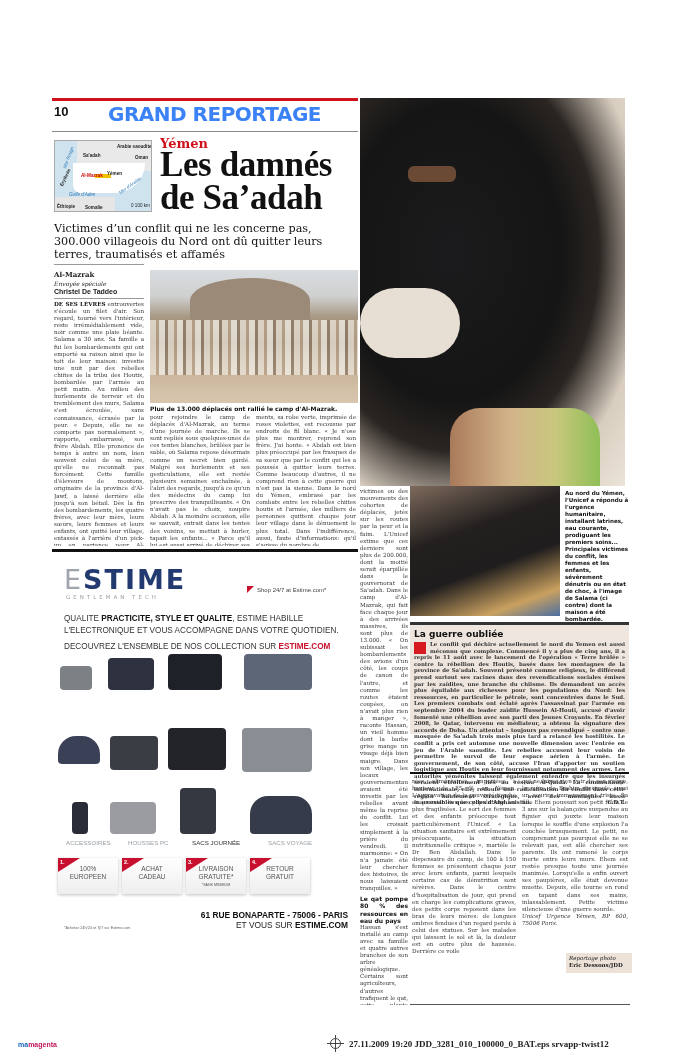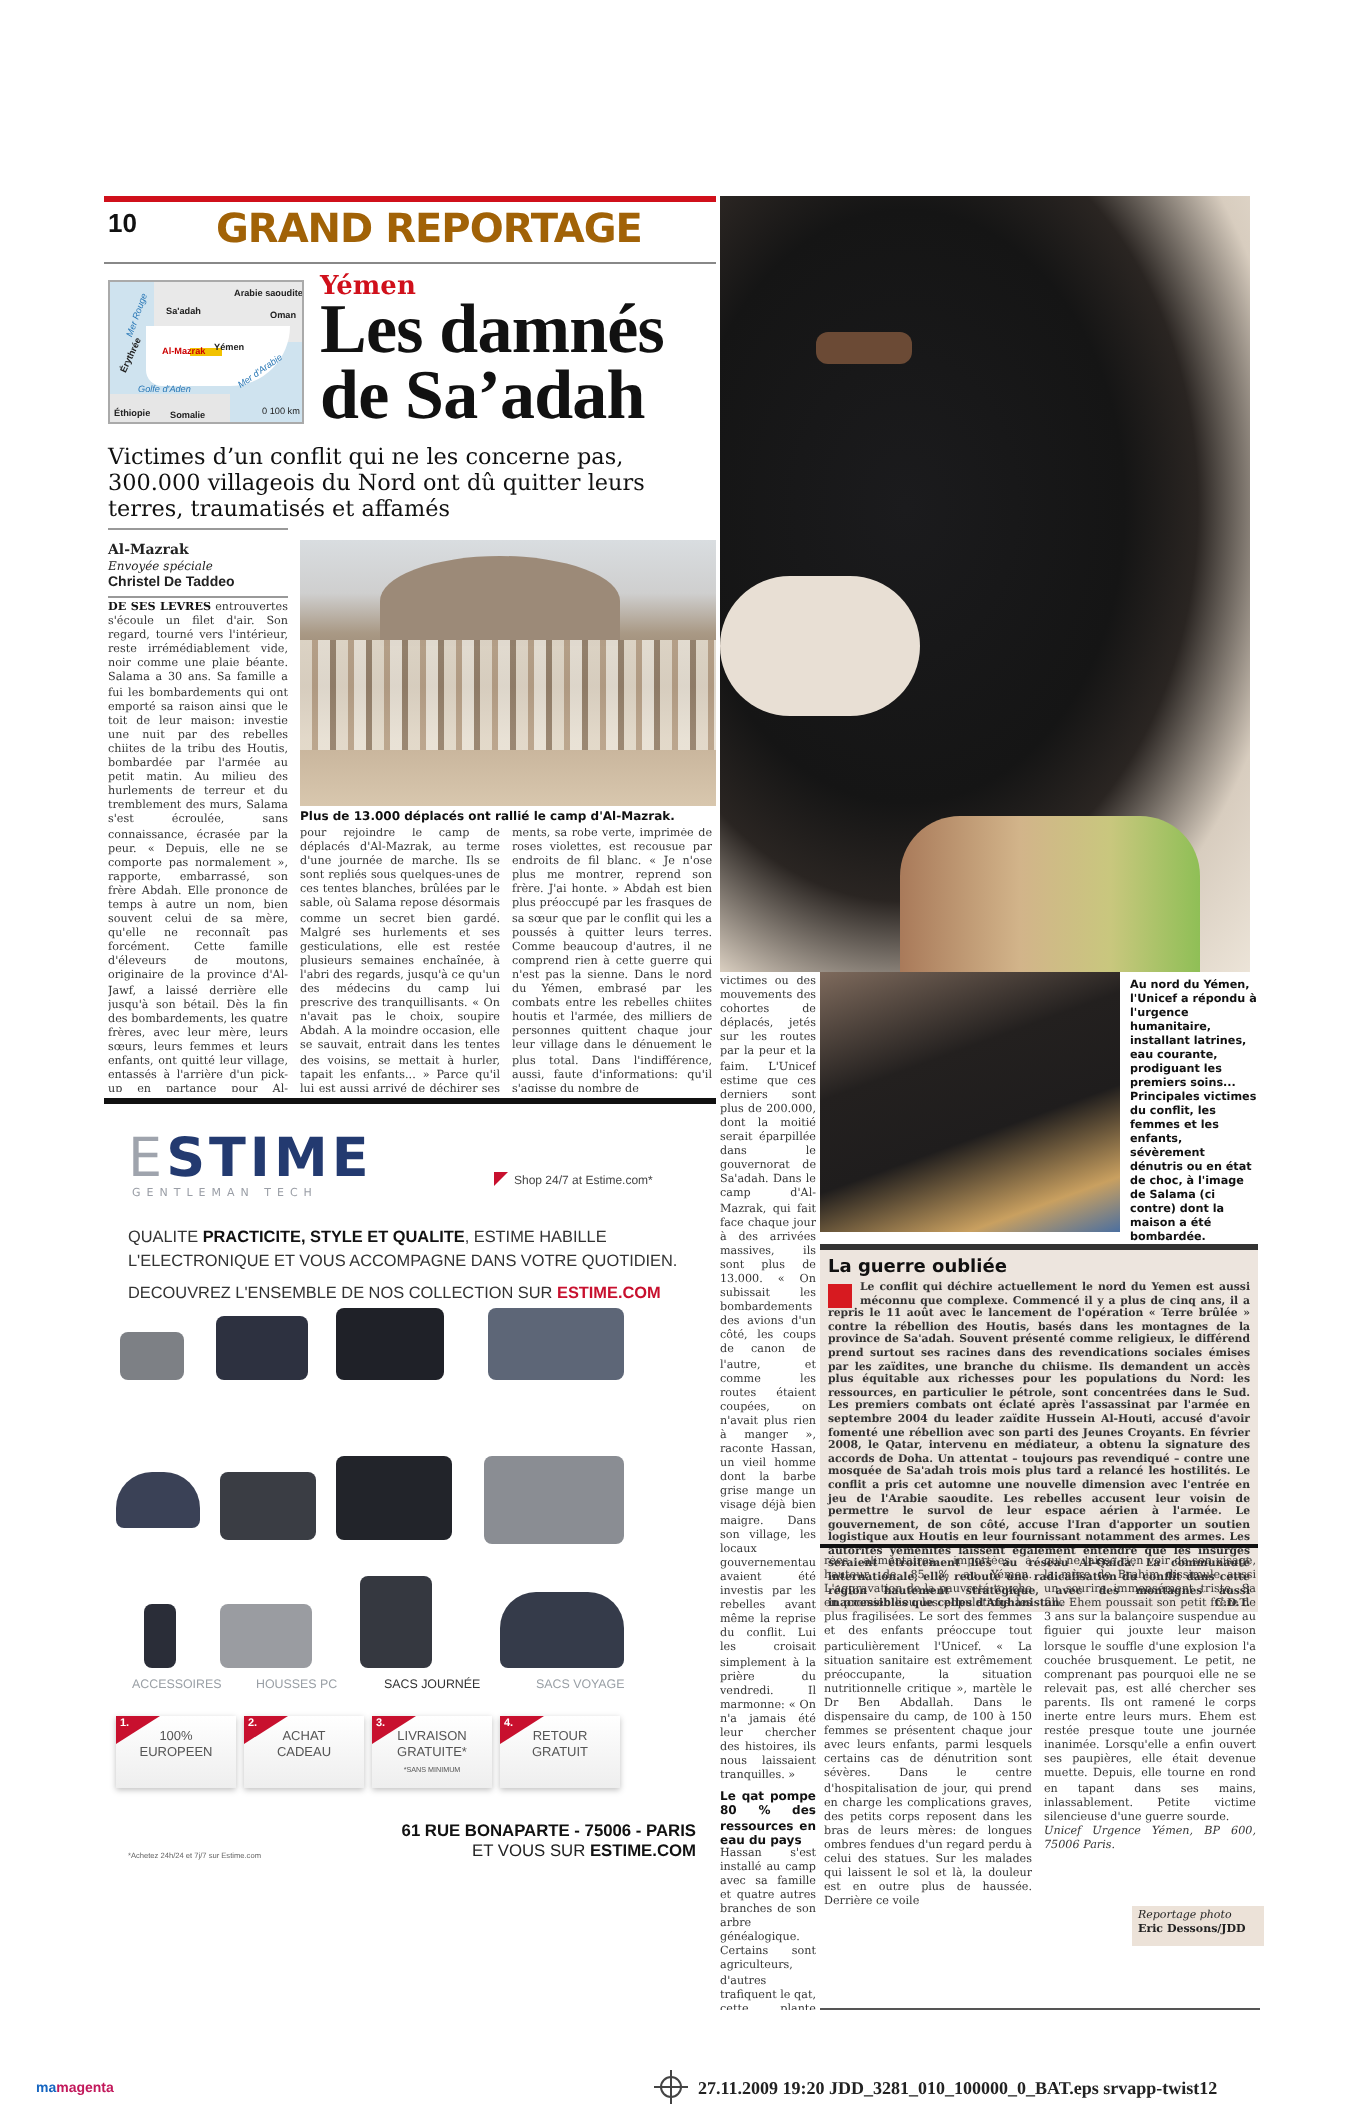--- a/index.html
+++ b/index.html
@@ -1,20 +1,20 @@
 <!DOCTYPE html>
 <html><head>
 <meta charset="utf-8">
 <style>
   * { margin:0; padding:0; box-sizing:border-box; }
   body { width:679px; height:1057px; background:#fff; position:relative; overflow:hidden; font-family:"DejaVu Serif", serif; color:#222; }
   .abs { position:absolute; }
   .topbar { left:52px; top:98px; width:306px; height:3px; background:#d0101b; }
   .pagenum { left:54px; top:104px; font-family:"Liberation Sans", sans-serif; font-weight:bold; font-size:13px; color:#111; }
-  .rubric { left:108px; top:102px; font-family:"DejaVu Sans", sans-serif; font-weight:bold; font-size:20px; color:#a16207; letter-spacing:-0.5px; }
+  .rubric { left:108px; top:102px; font-family:"DejaVu Sans", sans-serif; font-weight:bold; font-size:20px; color:#3b82f6; letter-spacing:-0.5px; }
   .rule-thin { height:1px; background:#888; }
   .map { left:54px; top:140px; width:98px; height:72px; background:#cfe3ef; border:1px solid #aaa; overflow:hidden; }
   .map .land { position:absolute; background:#f3f3f3; }
   .map .lbl { position:absolute; font-family:"Liberation Sans", sans-serif; font-size:4.6px; color:#222; font-weight:bold; white-space:nowrap; }
   .map .sea { color:#2a78b6; font-style:italic; font-weight:normal; }
   .kicker { left:160px; top:136px; font-family:"DejaVu Serif", serif; font-weight:bold; font-size:13px; color:#d0101b; }
   .headline { left:160px; top:148px; font-family:"Liberation Serif", serif; font-weight:bold; font-size:35px; line-height:33px; color:#111; letter-spacing:-0.4px; }
   .deck { left:54px; top:222px; width:304px; font-family:"DejaVu Serif", serif; font-size:11.2px; line-height:13px; color:#111; }
   .byline { left:54px; top:271px; width:90px; font-size:7px; line-height:8.5px; }
   .byline .place { font-weight:bold; }
@@ -26,21 +26,21 @@
   .photo-camp { left:150px; top:270px; width:208px; height:133px; background:linear-gradient(180deg,#d9dde0 0%,#cfcfcf 20%,#a99985 35%,#8b7660 55%,#c7b39a 75%,#d8c7ae 100%); }
   .photo-camp .hill { position:absolute; left:40px; top:8px; width:120px; height:45px; background:#9c8a78; border-radius:60% 60% 0 0; }
   .photo-camp .tents { position:absolute; left:0; top:50px; width:100%; height:55px; background:repeating-linear-gradient(90deg,#e9e2d5 0 6px,#b8a28a 6px 9px,#f1ede4 9px 15px,#8f7c68 15px 18px); opacity:.8; }
   .caption-camp { left:150px; top:405px; width:210px; font-family:"DejaVu Sans", sans-serif; font-weight:bold; font-size:6px; color:#111; }
   .photo-main { left:360px; top:98px; width:265px; height:388px; background:radial-gradient(ellipse at 35% 40%, #1b1b1d 0%, #151515 45%, #2a2522 60%, #d8cdbf 80%, #ece4d8 100%); overflow:hidden; }
   .photo-main .face { position:absolute; left:48px; top:68px; width:48px; height:16px; background:#6b4a35; border-radius:6px; }
   .photo-main .baby1 { position:absolute; left:0; top:190px; width:100px; height:70px; background:#e8dfd4; border-radius:40px; }
   .photo-main .baby2 { position:absolute; left:90px; top:310px; width:150px; height:78px; background:linear-gradient(90deg,#a97a5a,#d2b48a 40%,#c9c77e 70%,#8fbf56); border-radius:30px 30px 0 0; }
   .photo-small { left:410px; top:486px; width:150px; height:130px; background:linear-gradient(160deg,#7e6a5c 0%,#23201f 35%,#1f1d1d 60%,#c9a060 85%,#4b6fa0 100%); }
   .photo-caption { left:565px; top:490px; width:64px; font-family:"DejaVu Sans", sans-serif; font-weight:bold; font-size:5.6px; line-height:7px; color:#111; }
-  .box-oubliee { left:410px; top:622px; width:219px; height:184px; background:#ede5de; border-top:3px solid #333; padding:4px 4px; }
+  .box-oubliee { left:410px; top:622px; width:219px; height:112px; background:#ede5de; border-top:3px solid #333; padding:4px 4px; }
   .box-oubliee h3 { font-family:"DejaVu Sans", sans-serif; font-weight:bold; font-size:9px; color:#111; margin-bottom:2px; }
   .box-oubliee .txt { font-family:"DejaVu Serif", serif; font-weight:bold; font-size:5.4px; line-height:6.6px; text-align:justify; color:#333; }
   .box-oubliee .sq { float:left; width:12px; height:12px; background:#d71a20; margin:1px 4px 0 0; }
   .box-oubliee .sig { float:right; }
   .rule-black { height:2px; background:#111; }
   .credit-box { left:566px; top:953px; width:66px; height:20px; background:#ece2d8; font-size:5.5px; line-height:7px; padding:2px 3px; }
   .credit-box .r { font-style:italic; }
   .credit-box .n { font-weight:bold; }
   .ad { left:52px; top:552px; width:306px; height:460px; }
   .ad-logo { position:absolute; left:12px; top:12px; font-family:"DejaVu Sans", sans-serif; font-size:27px; letter-spacing:2px; color:#233a70; font-weight:bold; }

